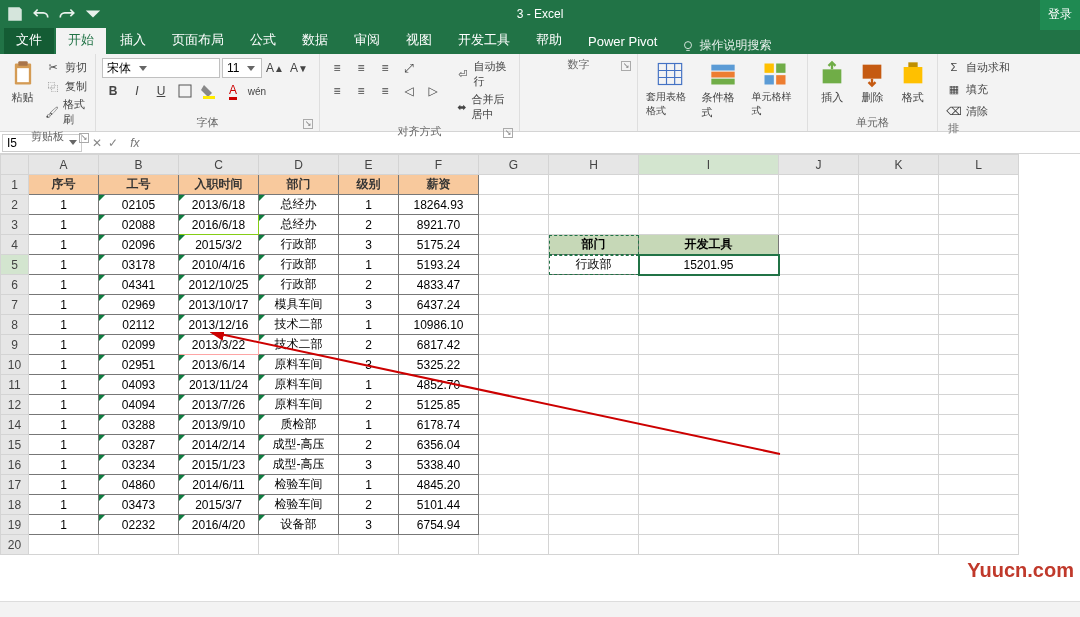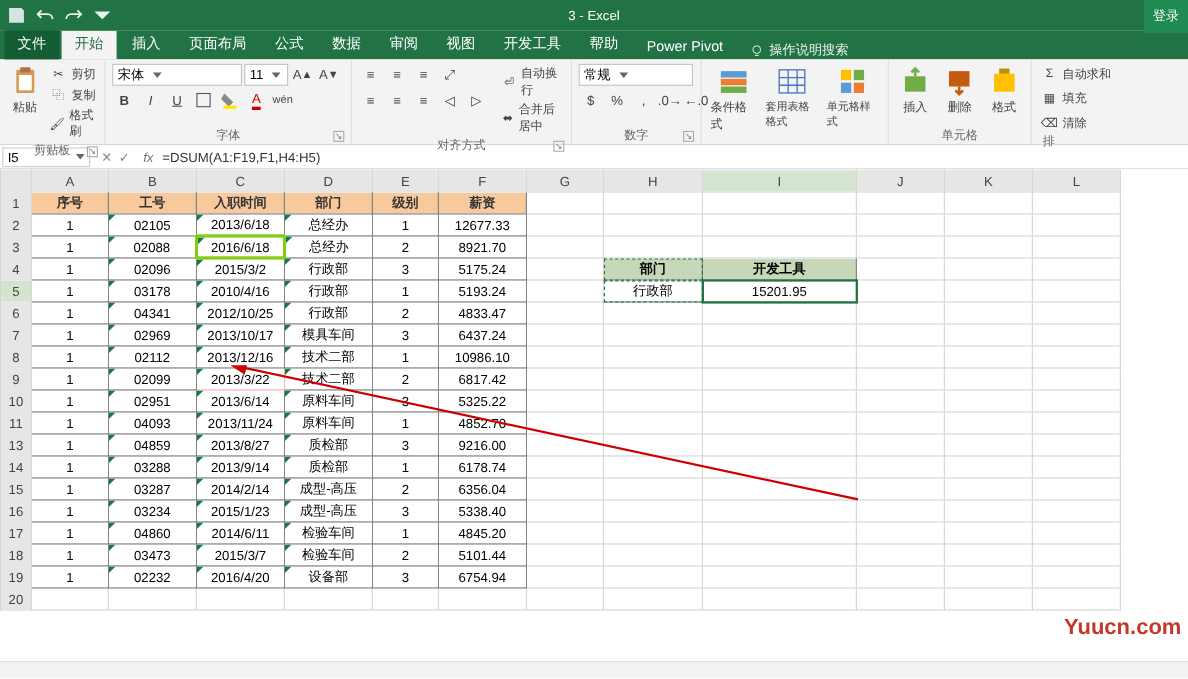--- a/index.html
+++ b/index.html
@@ -210,56 +210,43 @@
         <div class="smbtn">
             <span class="ico">⬌</span>
             <span>合并后居中</span>
           </div>
       </div>
     </div>
     <div class="label"><span>对齐方式</span><span class="dlg">↘</span></div>
   </div>
 
   <div class="group" style="width:118px">
-    <div class="body vstack" style="gap:3px">
-      <div class="combo" style="width:104px">
-          <span>常规</span>
-          <span class="arrow"></span>
-        </div>
-      <div class="hstack">
-        <div class="iconbtn">$</div>
-        <div class="iconbtn">%</div>
-        <div class="iconbtn">,</div>
-        <div class="iconbtn">.0→</div>
-        <div class="iconbtn">←.0</div>
-      </div>
-    </div>
     <div class="label"><span>数字</span><span class="dlg">↘</span></div>
   </div>
 
   <div class="group" style="width:170px">
     <div class="body">
+      <div class="bigbtn" style="width:56px">
+          <div class="ico">
+            <svg viewBox="0 0 24 24" fill="none" stroke="#4472c4">
+              <rect x="2" y="3" width="20" height="18"></rect>
+              <path d="M2 9h20M2 15h20M9 3v18M16 3v18"></path>
+            </svg>
+          </div>
+          <span style="font-size:10px">套用表格格式</span>
+        </div>
       <div class="bigbtn" style="width:50px">
           <div class="ico">
             <svg viewBox="0 0 24 24">
               <rect x="2" y="4" width="20" height="5" fill="#5b9bd5"></rect>
               <rect x="2" y="10" width="20" height="5" fill="#ed7d31"></rect>
               <rect x="2" y="16" width="20" height="5" fill="#70ad47"></rect>
             </svg>
           </div>
           <span>条件格式</span>
-        </div>
-      <div class="bigbtn" style="width:56px">
-          <div class="ico">
-            <svg viewBox="0 0 24 24" fill="none" stroke="#4472c4">
-              <rect x="2" y="3" width="20" height="18"></rect>
-              <path d="M2 9h20M2 15h20M9 3v18M16 3v18"></path>
-            </svg>
-          </div>
-          <span style="font-size:10px">套用表格格式</span>
         </div>
       <div class="bigbtn" style="width:56px">
           <div class="ico">
             <svg viewBox="0 0 24 24">
               <rect x="3" y="3" width="8" height="8" fill="#ffc000"></rect>
               <rect x="13" y="3" width="8" height="8" fill="#70ad47"></rect>
               <rect x="3" y="13" width="8" height="8" fill="#5b9bd5"></rect>
               <rect x="13" y="13" width="8" height="8" fill="#ed7d31"></rect>
             </svg>
           </div>
@@ -323,21 +310,20 @@
 <div class="fbar">
   <div class="namebox">
       <span>I5</span>
       <span class="arrow"></span>
     </div>
   <div class="fxbtns">
     <span>✕</span>
     <span>✓</span>
   </div>
   <div class="fx">fx</div>
-  <div class="formula">=DSUM(A1:F19,F1,H4:H5)</div>
 </div>
 
 <div class="sheet">
   <table class="grid" id="grid">
       <tbody>
         <tr>
           <th class="corner"></th>
           <th class="ch" style="width:70px">A</th>
           <th class="ch" style="width:80px">B</th>
           <th class="ch" style="width:80px">C</th>
@@ -366,33 +352,33 @@
           <td class="" style=""></td>
           <td class="" style=""></td>
         </tr>
         <tr>
           <th class="rh">2</th>
           <td class="datacell" style="border:1px solid #777;">1</td>
           <td class="datacell tri" style="border:1px solid #777;">02105</td>
           <td class="datacell tri" style="border:1px solid #777;">2013/6/18</td>
           <td class="datacell tri" style="border:1px solid #777;">总经办</td>
           <td class="datacell" style="border:1px solid #777;">1</td>
-          <td class="datacell" style="border:1px solid #777;">12677.33</td>
+          <td class="datacell" style="border:1px solid #777;">18264.93</td>
           <td class="" style=""></td>
           <td class="" style=""></td>
           <td class="" style=""></td>
           <td class="" style=""></td>
           <td class="" style=""></td>
           <td class="" style=""></td>
         </tr>
         <tr>
           <th class="rh">3</th>
           <td class="datacell" style="border:1px solid #777;">1</td>
           <td class="datacell tri" style="border:1px solid #777;">02088</td>
-          <td class="datacell tri" style="border:3px solid #84cc16;">2016/6/18</td>
+          <td class="datacell tri" style="border:1px solid #84cc16;">2016/6/18</td>
           <td class="datacell tri" style="border:1px solid #777;">总经办</td>
           <td class="datacell" style="border:1px solid #777;">2</td>
           <td class="datacell" style="border:1px solid #777;">8921.70</td>
           <td class="" style=""></td>
           <td class="" style=""></td>
           <td class="" style=""></td>
           <td class="" style=""></td>
           <td class="" style=""></td>
           <td class="" style=""></td>
         </tr>
@@ -510,39 +496,39 @@
           <td class="datacell" style="border:1px solid #777;">1</td>
           <td class="datacell" style="border:1px solid #777;">4852.70</td>
           <td class="" style=""></td>
           <td class="" style=""></td>
           <td class="" style=""></td>
           <td class="" style=""></td>
           <td class="" style=""></td>
           <td class="" style=""></td>
         </tr>
         <tr>
-          <th class="rh">13</th>
-          <td class="datacell" style="border:1px solid #777;">1</td>
-          <td class="datacell tri" style="border:1px solid #777;">04859</td>
-          <td class="datacell tri" style="border:1px solid #777;">2013/8/27</td>
-          <td class="datacell tri" style="border:1px solid #777;">质检部</td>
-          <td class="datacell" style="border:1px solid #777;">3</td>
-          <td class="datacell" style="border:1px solid #777;">9216.00</td>
+          <th class="rh">12</th>
+          <td class="datacell" style="border:1px solid #777;">1</td>
+          <td class="datacell tri" style="border:1px solid #777;">04094</td>
+          <td class="datacell tri" style="border:1px solid #777;">2013/7/26</td>
+          <td class="datacell tri" style="border:1px solid #777;">原料车间</td>
+          <td class="datacell" style="border:1px solid #777;">2</td>
+          <td class="datacell" style="border:1px solid #777;">5125.85</td>
           <td class="" style=""></td>
           <td class="" style=""></td>
           <td class="" style=""></td>
           <td class="" style=""></td>
           <td class="" style=""></td>
           <td class="" style=""></td>
         </tr>
         <tr>
           <th class="rh">14</th>
           <td class="datacell" style="border:1px solid #777;">1</td>
           <td class="datacell tri" style="border:1px solid #777;text-align:center;">03288</td>
-          <td class="datacell tri" style="border:1px solid #777;">2013/9/14</td>
+          <td class="datacell tri" style="border:1px solid #777;">2013/9/10</td>
           <td class="datacell tri" style="border:1px solid #777;">质检部</td>
           <td class="datacell" style="border:1px solid #777;">1</td>
           <td class="datacell" style="border:1px solid #777;">6178.74</td>
           <td class="" style=""></td>
           <td class="" style=""></td>
           <td class="" style=""></td>
           <td class="" style=""></td>
           <td class="" style=""></td>
           <td class="" style=""></td>
         </tr>

